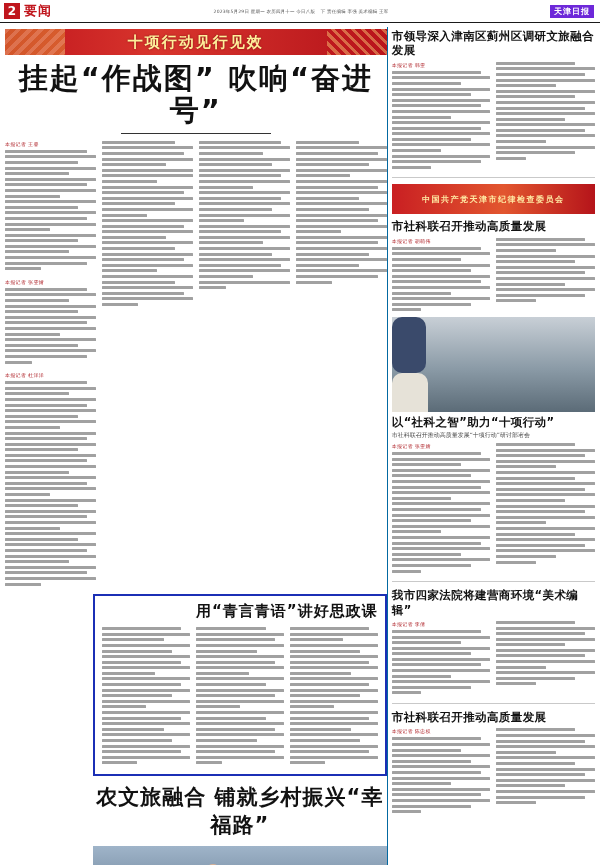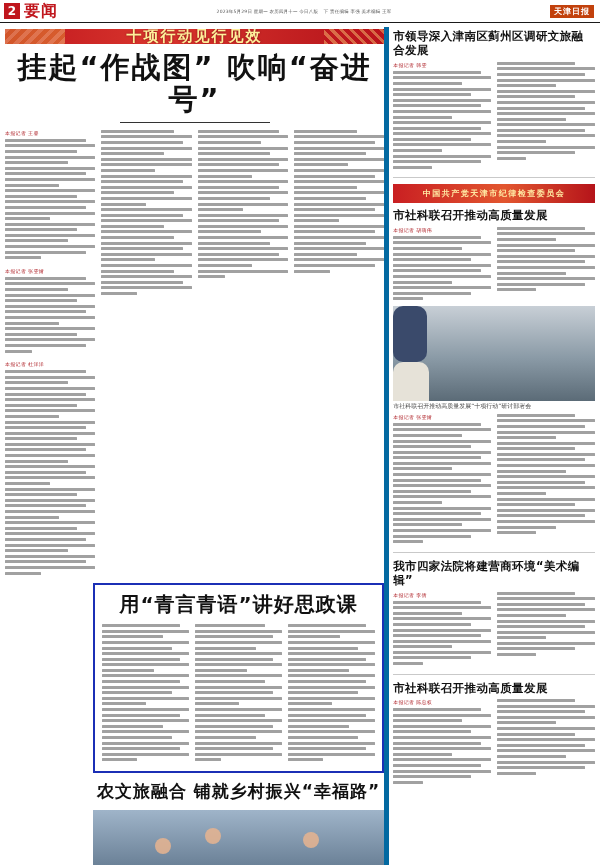--- a/index.html
+++ b/index.html
@@ -13,36 +13,36 @@
   
   .masthead{
     display:flex;align-items:center;height:22px;border-bottom:1.5px solid #1a1a1a;
     padding:0 6px 0 4px;
   }
   .pagenum{
     width:16px;height:16px;line-height:16px;text-align:center;
     font-size:12px;font-weight:bold;color:#fff;background:#c0161d;
     margin-right:4px;
   }
-  .section-name{font-size:16px;font-weight:bold;color:#c0161d;letter-spacing:1px;}
+  .section-name{font-size:13px;font-weight:bold;color:#c0161d;letter-spacing:1px;}
   .masthead-meta{flex:1;text-align:center;font-size:4.5px;color:#555;letter-spacing:.2px;}
   .masthead-meta span{margin:0 2px;}
   .masthead-logo{
-    font-size:8px;color:#fff;background:#c2410c;padding:1px 4px;letter-spacing:1px;
+    font-size:8px;color:#fff;background:#6d28d9;padding:1px 4px;letter-spacing:1px;
     font-weight:bold;
   }
 
   
   .body-grid{display:flex;padding:4px 5px 0 5px;box-sizing:border-box;height:843px;}
   .left-zone{width:385px;}
-  .right-zone{width:205px;padding-left:4px;border-left:5px solid #0369a1;}
+  .right-zone{width:205px;padding-left:4px;border-left:1px solid #0369a1;}
 
   
   .banner{
-    position:relative;height:15px;margin:2px 0 2px 0;
+    position:relative;height:26px;margin:2px 0 2px 0;
     background:linear-gradient(90deg,#c0161d 0%,#d8352d 40%,#b4121a 100%);
     display:flex;align-items:center;justify-content:center;overflow:hidden;
   }
   .banner .ribbon-left,.banner .ribbon-right{
     position:absolute;top:0;bottom:0;width:60px;opacity:.45;
     background:repeating-linear-gradient(135deg,#ffdf8a 0 4px,#e8a33a 4px 8px);
   }
   .banner .ribbon-left{left:0;}
   .banner .ribbon-right{right:0;
     background:repeating-linear-gradient(45deg,#ffd27a 0 3px,#c0161d 3px 7px);}
@@ -68,43 +68,43 @@
   .ln.s90{width:90%} .ln.s80{width:80%} .ln.s70{width:70%} .ln.s60{width:60%}
   .ln.s50{width:50%} .ln.s40{width:40%} .ln.s30{width:30%}
 
   .byline{font-size:5px;color:#b0262c;margin:0 0 3px 0;letter-spacing:.3px;}
 
   
   .boxed{
     border:2.5px solid #1b2fb5;padding:6px 7px 7px 7px;margin:6px 0 6px 0;background:#fff;
   }
   .boxed h2{
-    margin:0 0 6px 0;text-align:center;font-size:20px;font-weight:bold;color:#111;
+    margin:0 0 6px 0;text-align:right;font-size:15px;font-weight:bold;color:#111;
     letter-spacing:1px;
   }
 
   .mid-title{
-    text-align:center;font-size:17px;font-weight:bold;color:#111;letter-spacing:1px;
+    text-align:center;font-size:21px;font-weight:bold;color:#111;letter-spacing:1px;
     margin:7px 0 7px 0;
   }
   .photo{
     position:relative;height:118px;margin:3px 0 3px 0;overflow:hidden;
     background:linear-gradient(180deg,#9fb4c9 0%,#6d8399 45%,#4d5f70 100%);
   }
   .photo .blob{position:absolute;border-radius:50%;opacity:.85;}
 
   
   .r-head{
     font-size:11.5px;font-weight:bold;color:#111;letter-spacing:.4px;line-height:1.25;
     margin:2px 0 4px 0;
   }
   .r-sub{font-size:6px;color:#444;margin:-2px 0 4px 0;line-height:1.3;}
   .r-rule{height:1px;background:#c9c9c9;margin:6px 0;}
   .r-banner{
-    height:19px;margin:4px 0 5px 0;display:flex;align-items:center;justify-content:center;
+    height:30px;margin:4px 0 5px 0;display:flex;align-items:center;justify-content:center;
     background:linear-gradient(90deg,#c91f22 0%,#e2562f 55%,#b5141a 100%);
   }
   .r-banner span{font-size:8px;font-weight:bold;color:#ffe9a3;letter-spacing:1.5px;}
   .r-photo{
     position:relative;height:95px;margin:3px 0;overflow:hidden;
     background:linear-gradient(180deg,#c8cfd6 0%,#8a9aa6 55%,#5b6b77 100%);
   }
 </style>
 </head>
 <body>
@@ -495,20 +495,21 @@
             <div class="ln s40"></div>
         </div>
       </div>
 
       <div class="r-photo">
         <div class="blob" style="left:6px;top:30px;width:34px;height:56px;background:#3a4a6b;border-radius:10px;"></div>
         <div class="blob" style="left:44px;top:22px;width:36px;height:64px;background:#e6e2d8;border-radius:10px;"></div>
 
       </div>
 
+      <div class="r-head">以“社科之智”助力“十项行动”</div>
       <div class="r-sub">市社科联召开推动高质量发展“十项行动”研讨部署会</div>
       <div class="cols">
         <div class="col">
           <div class="byline">本报记者 张雯婧</div>
           <div class="ln s90"></div>
             <div class="ln"></div>
             <div class="ln s70"></div>
             <div class="ln"></div>
           <div class="ln s80"></div>
             <div class="ln"></div>

